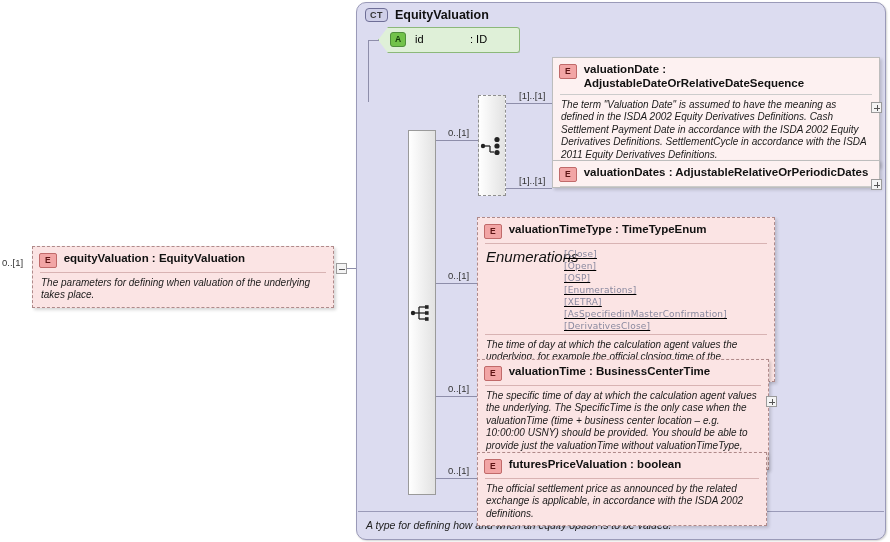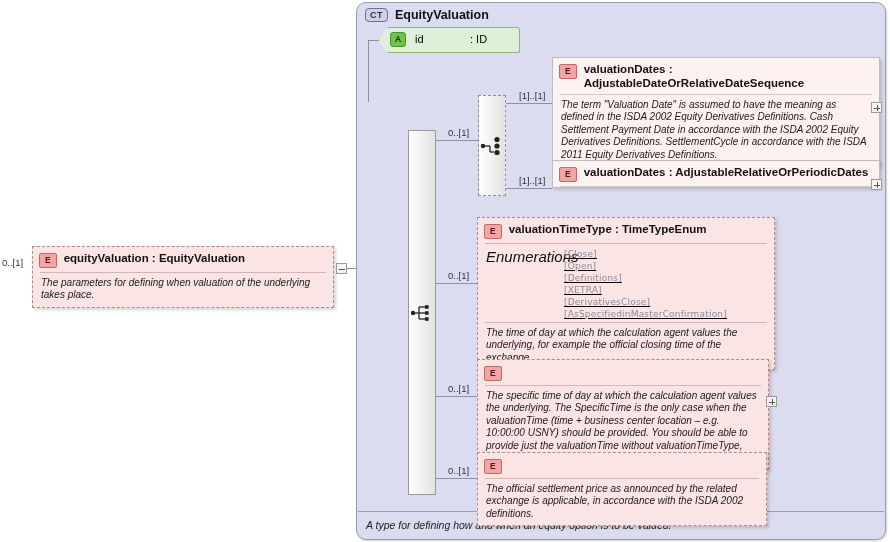--- a/index.html
+++ b/index.html
@@ -229,21 +229,21 @@
 
 <div class="abs ln lnh" style="left:506px;top:103px;width:46px;"></div>
 <div class="abs card" style="left:519px;top:90px;">[1]..[1]</div>
 
 <div class="abs ln lnh" style="left:506px;top:188px;width:46px;"></div>
 <div class="abs card" style="left:519px;top:175px;">[1]..[1]</div>
 
 <div class="abs ebox solid" id="box-valuationDate">
   <div class="ehead">
     <span class="e-badge">E</span>
-    <span class="e-title">valuationDates : AdjustableDateOrRelativeDateSequence</span>
+    <span class="e-title">valuationDate : AdjustableDateOrRelativeDateSequence</span>
   </div>
   <hr>
   <div class="edesc">The term "Valuation Date" is assumed to have the meaning as defined in the ISDA 2002 Equity Derivatives Definitions. Cash Settlement Payment Date in accordance with the ISDA 2002 Equity Derivatives Definitions. SettlementCycle in accordance with the ISDA 2011 Equity Derivatives Definitions.</div>
 </div>
 <div class="expander plus" style="left:871px;top:102px;"></div>
 
 <div class="abs ebox solid" id="box-valuationDates">
   <div class="ehead">
     <span class="e-badge">E</span>
     <span class="e-title">valuationDates : AdjustableRelativeOrPeriodicDates</span>
@@ -259,44 +259,47 @@
   <div class="ehead">
     <span class="e-badge">E</span>
     <span class="e-title">valuationTimeType : TimeTypeEnum</span>
   </div>
   <hr>
   <div class="enum-wrap">
     <span class="enum-label">Enumerations</span>
     <span class="enum-list">
       <span>[Close]</span>
       <span>[Open]</span>
-      <span>[Definitions]</span>
+      <span>[OSP]</span>
+      <span>[Enumerations]</span>
       <span>[XETRA]</span>
+      <span>[AsSpecifiedinMasterConfirmation]</span>
       <span>[DerivativesClose]</span>
-      <span>[AsSpecifiedinMasterConfirmation]</span>
     </span>
   </div>
   <hr>
   <div class="edesc">The time of day at which the calculation agent values the underlying, for example the official closing time of the exchange.</div>
 </div>
 
 <div class="abs ln lnh" style="left:436px;top:396px;width:41px;"></div>
 <div class="abs card" style="left:448px;top:383px;">0..[1]</div>
 
 <div class="abs ebox dashed" id="box-valTime">
   <div class="ehead">
     <span class="e-badge">E</span>
+    <span class="e-title">valuationTime : BusinessCenterTime</span>
   </div>
   <hr>
   <div class="edesc">The specific time of day at which the calculation agent values the underlying. The SpecificTime is the only case when the valuationTime (time + business center location – e.g. 10:00:00 USNY) should be provided. You should be able to provide just the valuationTime without valuationTimeType, which infer that this is a specific time.</div>
 </div>
 <div class="expander plus" style="left:766px;top:396px;"></div>
 
 <div class="abs ln lnh" style="left:436px;top:478px;width:41px;"></div>
 <div class="abs card" style="left:448px;top:465px;">0..[1]</div>
 
 <div class="abs ebox dashed" id="box-futuresPrice">
   <div class="ehead">
     <span class="e-badge">E</span>
+    <span class="e-title">futuresPriceValuation : boolean</span>
   </div>
   <hr>
   <div class="edesc">The official settlement price as announced by the related exchange is applicable, in accordance with the ISDA 2002 definitions.</div>
 </div>
 
 </body></html>

